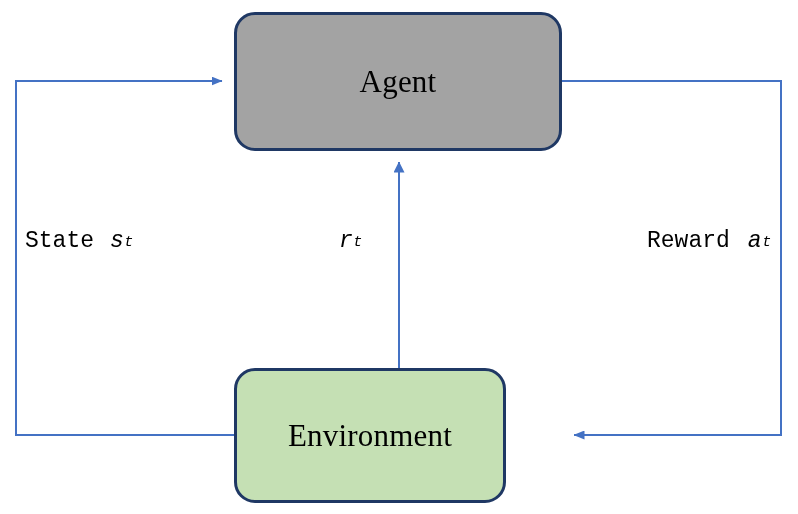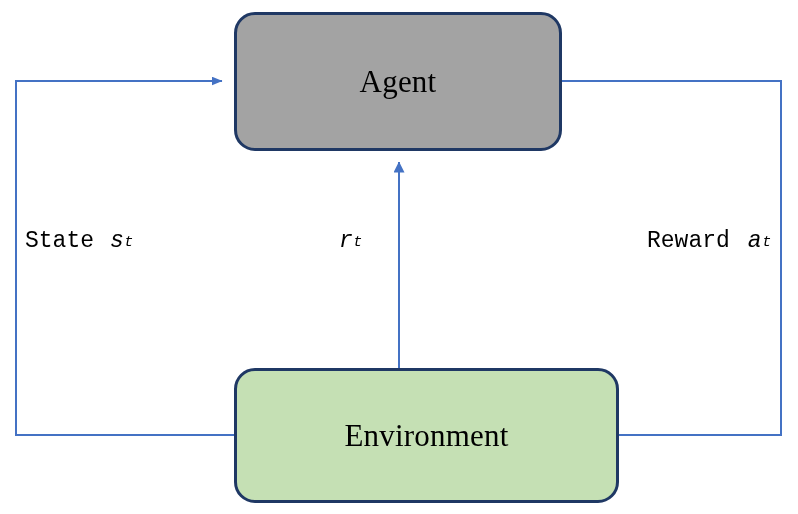--- a/index.html
+++ b/index.html
@@ -42,21 +42,21 @@
   #node-agent {
     left: 234px;
     top: 12px;
     width: 328px;
     height: 139px;
     background: #a3a3a3;
   }
   #node-environment {
     left: 234px;
     top: 368px;
-    width: 385px;
+    width: 272px;
     height: 135px;
     background: #C5E0B4;
     align-items: center;
   }
   .edge-label {
     position: absolute;
     font-family: Liberation Mono, monospace;
     font-size: 23px;
     color: #000000;
     white-space: nowrap;

